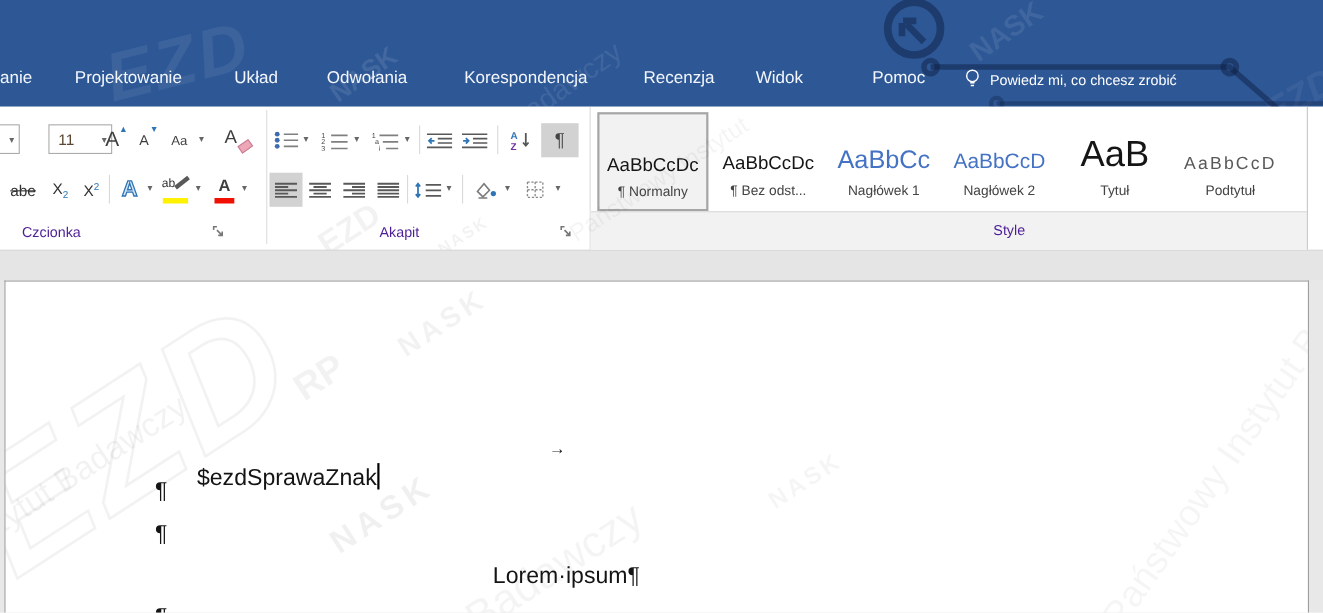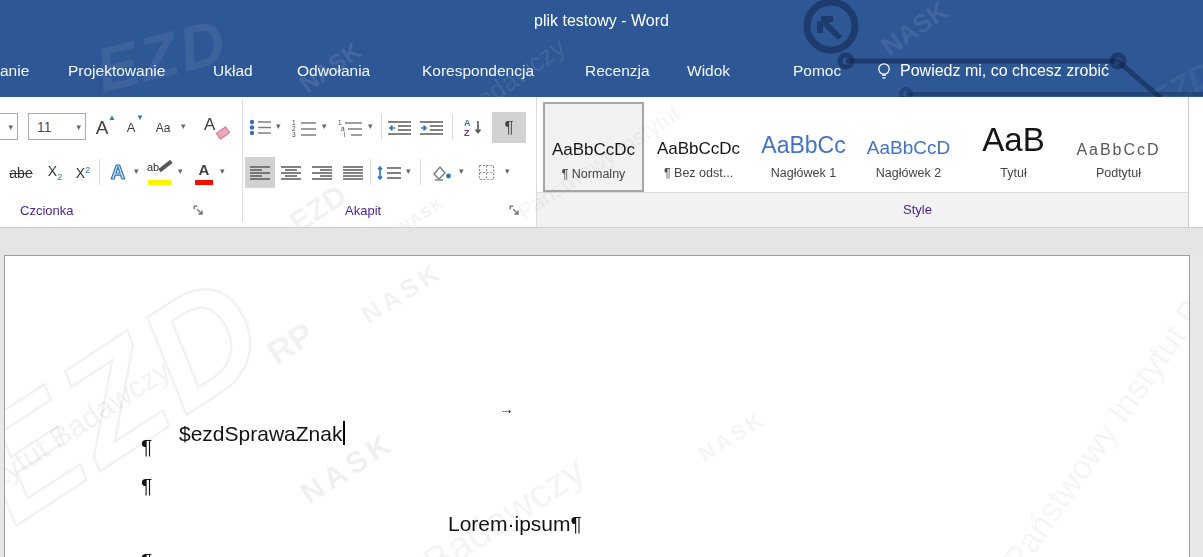--- a/index.html
+++ b/index.html
@@ -5,21 +5,21 @@
   html,body{margin:0;padding:0}
   .app{position:relative;width:1203px;height:557px;overflow:hidden;background:#e8e8e8;
        font-family:"Liberation Sans",sans-serif;-webkit-font-smoothing:antialiased}
   .app *{box-sizing:border-box}
 
   
   .titlebar{position:absolute;left:0;top:0;width:1203px;height:97px;background:#2d5795;overflow:hidden}
   .deco{position:absolute;left:0;top:0;pointer-events:none}
   .title{position:absolute;left:0;top:12px;width:100%;text-align:center;color:#fff;font-size:16px;z-index:2}
   .tab{position:absolute;top:62px;color:#f3f7fc;font-size:15.5px;z-index:2;cursor:default;white-space:nowrap}
-  .tellme{position:absolute;top:62px;left:876px;color:#fff;font-size:16px;z-index:2;display:flex;gap:8px;white-space:nowrap}
+  .tellme{position:absolute;top:62px;left:876px;color:#fff;font-size:13px;z-index:2;display:flex;align-items:center;gap:8px;white-space:nowrap}
 
   
   .ribbon{position:absolute;left:0;top:97px;width:1203px;height:131px;background:#fff;border-bottom:1px solid #cfcfcf;overflow:hidden}
   .btn{position:absolute;height:31px;display:flex;align-items:center;justify-content:center;color:#3f3f3f}
   .r1{top:15px}.r2{top:60px}
   .btn.sel{background:#d2d2d2}
   .combo{position:absolute;top:16px;height:27px;background:#fff;border:1px solid #ababab;display:flex;align-items:center}
   .combo .val{font-size:14px;color:#5a4632;padding-left:8px;flex:1}
   .dd{font-size:9px;color:#666;padding:0 4px}
   .dda{position:absolute;top:24px;font-size:9px;color:#666}
@@ -99,21 +99,20 @@
       <g stroke="rgba(13,27,62,0.45)" fill="none">
         <path d="M846 61 H1118 L1172 108" stroke-width="5"></path>
         <circle cx="846" cy="61" r="6" stroke-width="5"></circle>
         <circle cx="1118" cy="61" r="6" stroke-width="5"></circle>
         <path d="M906 94 H1203" stroke-width="4" stroke-opacity="0.7"></path>
         <circle cx="906" cy="94" r="5" stroke-width="4" stroke-opacity="0.7"></circle>
         <circle cx="831" cy="26" r="24" stroke-width="7"></circle>
         <path d="M840 38 L824 22 M821 19 h12 M820 21 v12" stroke-width="6"></path>
       </g>
     </svg>
-    <div class="title">plik testowy  -  Word</div>
 
     <span class="tab" style="left:0">anie</span>
     <span class="tab" style="left:68px">Projektowanie</span>
     <span class="tab" style="left:213px">Układ</span>
     <span class="tab" style="left:297px">Odwołania</span>
     <span class="tab" style="left:422px">Korespondencja</span>
     <span class="tab" style="left:585px">Recenzja</span>
     <span class="tab" style="left:687px">Widok</span>
     <span class="tab" style="left:793px">Pomoc</span>
 
@@ -128,21 +127,21 @@
 
   <div class="ribbon">
     <div class="wm wm5" style="top:95px">EZD</div>
     <div class="wm wm6" style="top:109px">NASK</div>
     <div class="wm wm7" style="top:53px">Państwowy Instytut</div>
 
     <div class="combo" style="left:-30px;width:48px">
       <span class="val"></span>
         <span class="dd">▾</span>
     </div>
-    <div class="combo" style="left:28px;width:58px">
+    <div class="combo" style="left:44px;width:58px">
       <span class="val">11</span>
       <span class="dd">▾</span>
     </div>
     <div class="btn r1" style="left:88px;width:28px">
       <span class="growA">A</span>
       <span class="caretUp">▲</span>
     </div>
     <div class="btn r1" style="left:118px;width:26px">
       <span class="shrinkA">A</span>
       <span class="caretDn">▼</span>

